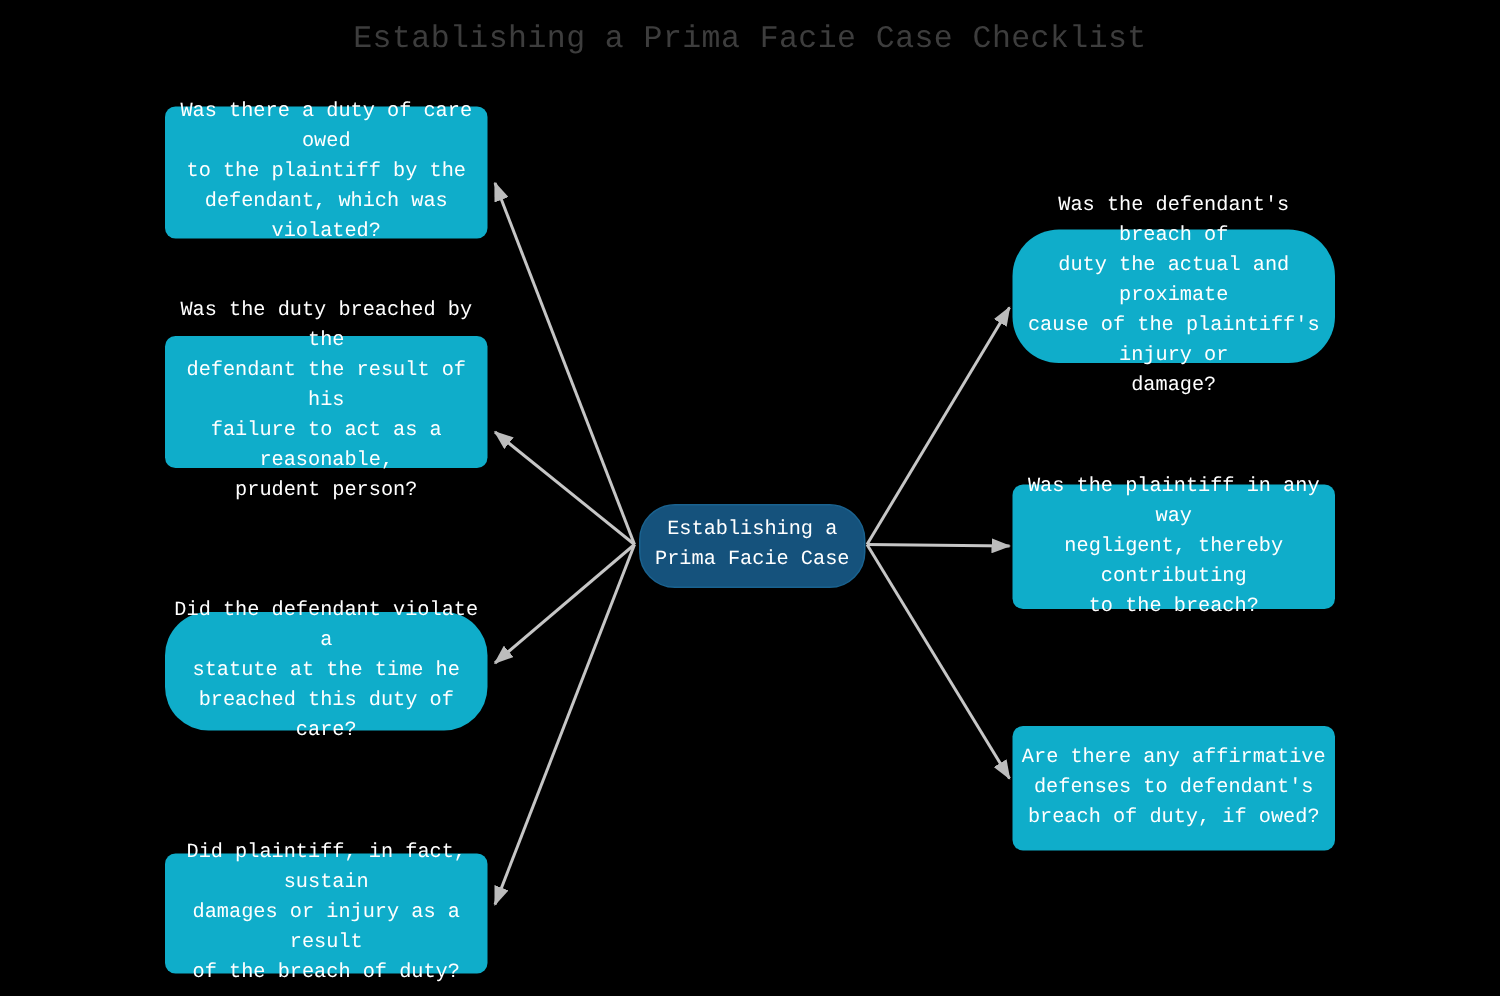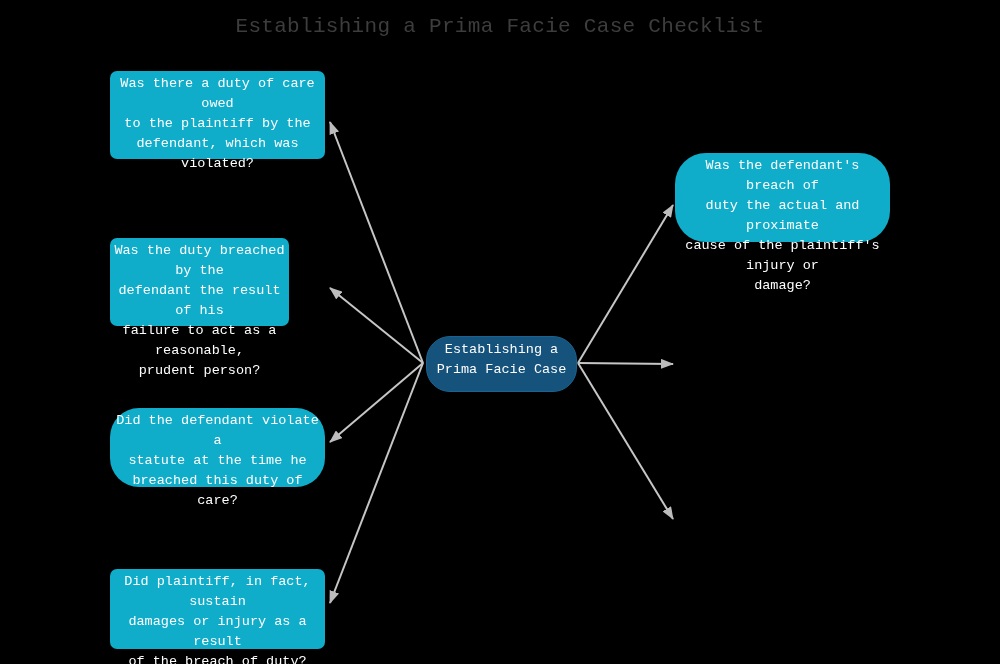--- a/index.html
+++ b/index.html
@@ -27,20 +27,21 @@
     left: 0; top: 0;
     width: 1000px; height: 664px;
     pointer-events: none;
   }
   .connectors line { stroke: #c6c6c6; stroke-width: 2; }
   .node {
     position: absolute;
     box-sizing: border-box;
     border-radius: 7px;
     display: flex;
+    align-items: center;
     justify-content: center;
     text-align: center;
     color: #ffffff;
     font-size: 13.5px;
     line-height: 20px;
     padding: 3px 4px;
     white-space: pre-line;
   }
   .node.cyan { background: #0fadca; }
   .node.center { background: #15527c; border: 1px solid #1a628f; }
@@ -67,21 +68,21 @@
     <line x1="578" y1="363" x2="673" y2="519" marker-end="url(#arrowhead)"></line>
   </svg>
 
   <div class="node cyan" style="left:110px; top:71px; width:215px; height:88px;">
     <span>Was there a duty of care owed
 to the plaintiff by the
 defendant, which was
 violated?</span>
   </div>
 
-  <div class="node cyan" style="left:110px; top:238px; width:179px; height:88px;">
+  <div class="node cyan" style="left:110px; top:224px; width:215px; height:88px;">
     <span>Was the duty breached by the
 defendant the result of his
 failure to act as a reasonable,
 prudent person?</span>
   </div>
 
   <div class="node cyan" style="left:110px; top:408px; width:215px; height:79px;border-radius:29px;">
     <span>Did the defendant violate a
 statute at the time he
 breached this duty of care?</span>
@@ -93,20 +94,30 @@
 of the breach of duty?</span>
   </div>
 
   <div class="node cyan" style="left:675px; top:153px; width:215px; height:89px;border-radius:31px;">
     <span>Was the defendant's breach of
 duty the actual and proximate
 cause of the plaintiff's injury or
 damage?</span>
   </div>
 
+  <div class="node cyan" style="left:675px; top:323px; width:215px; height:83px;">
+    <span>Was the plaintiff in any way
+negligent, thereby contributing
+to the breach?</span>
+  </div>
 
+  <div class="node cyan" style="left:675px; top:484px; width:215px; height:83px;">
+    <span>Are there any affirmative
+defenses to defendant's
+breach of duty, if owed?</span>
+  </div>
 
   <div class="node center" style="left:426px; top:336px; width:151px; height:56px;border-radius:24px;">
     <span>Establishing a
 Prima Facie Case</span>
   </div>
 
 </div>
 
 </body></html>

